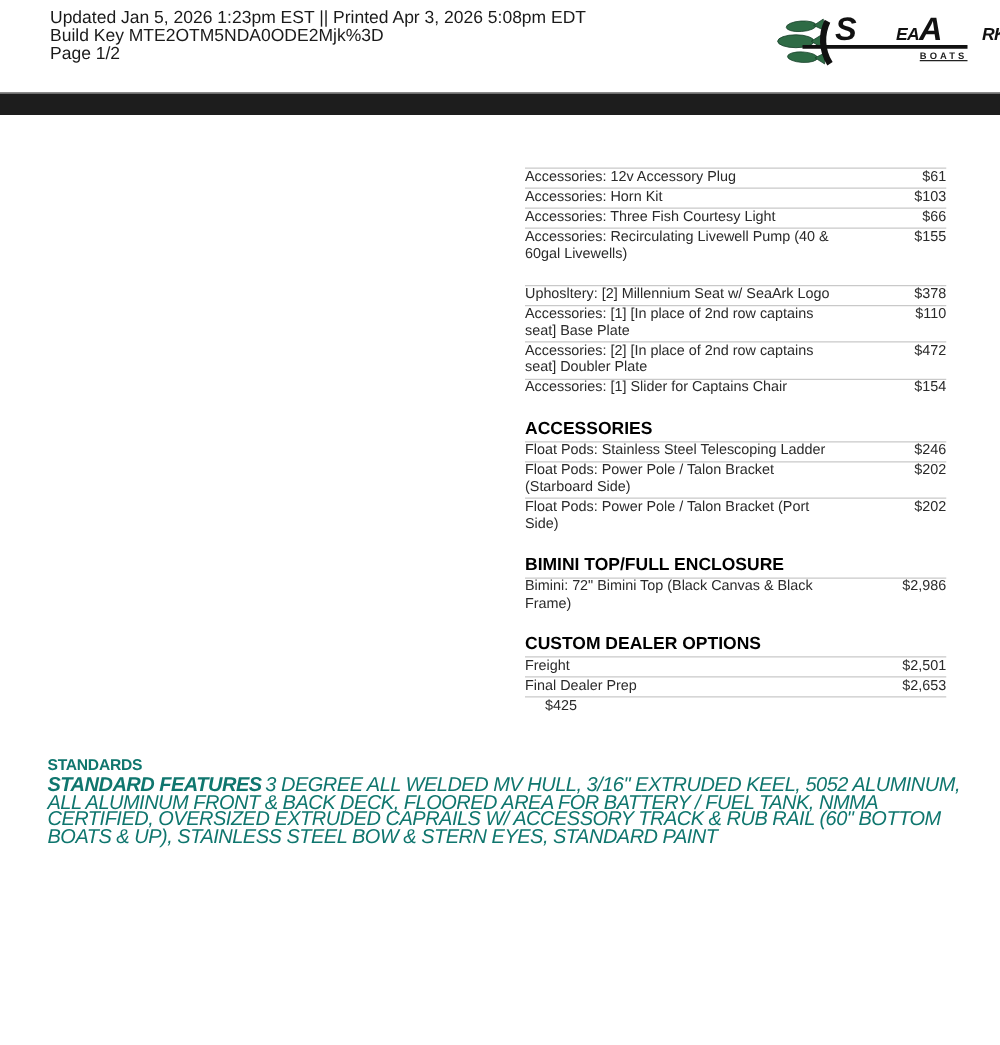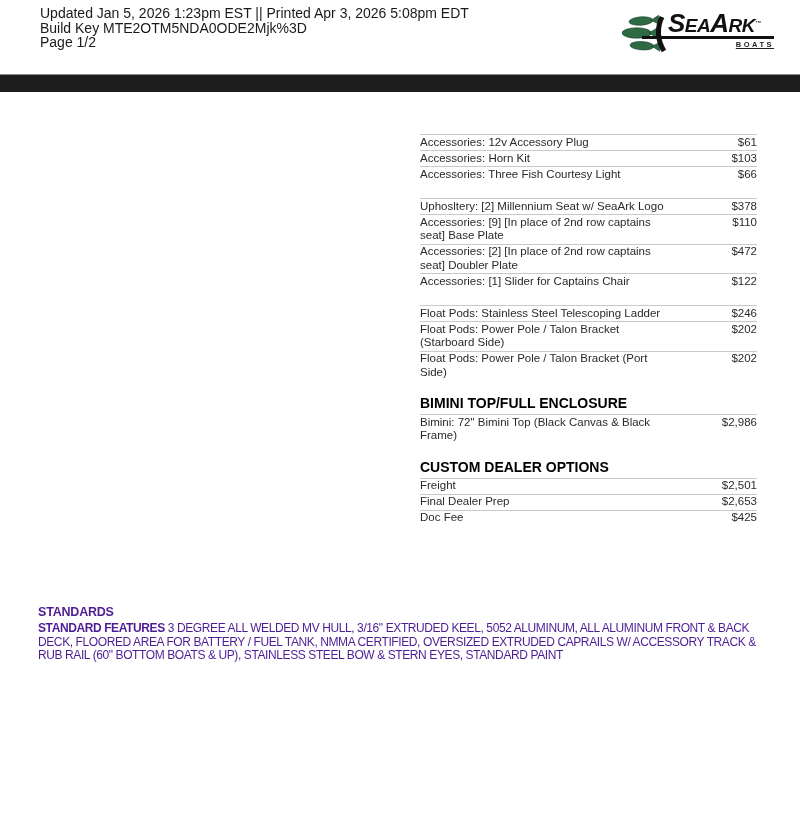--- a/index.html
+++ b/index.html
@@ -18,21 +18,21 @@
 
   
   .logo { position:absolute; left:618px; top:11px; width:156px; display:flex; align-items:flex-start; }
   .fish-svg { width:50px; height:40px; margin-top:3px; flex:none; }
   .logo-right { flex:1; min-width:0; }
   .logo-word {
     font-style:italic; font-weight:bold; color:#111; white-space:nowrap;
     letter-spacing:-0.5px; line-height:24px; height:26px;
   }
   .logo-word .lg { font-size:26px; }
-  .logo-word .sm { font-size:19px; }
+  .logo-word .sm { font-size:14px;margin-left:32px; }
   .logo-word .tm { font-size:6px; vertical-align:top; letter-spacing:0; }
   .logo-bar { height:3px; background:#111; margin:-1px 0 0 -26px; }
   .logo-sub {
     text-align:right; font-size:7.5px; font-weight:bold; letter-spacing:2.5px;
     color:#222; margin-top:1px;text-decoration:underline;
   }
 
   
   .divider-bar {
     position:absolute; left:0; top:74px; width:800px; height:17px;
@@ -47,23 +47,23 @@
   }
   .row {
     display:flex; justify-content:space-between; align-items:flex-start;
     border-top:1px solid #c9c9c9;
     font-size:11.5px; line-height:13.5px; color:#2a2a2a; padding:0.5px 0 1px 0;
   }
   .row .lbl { width:252px; }
   .row .price { text-align:right; white-space:nowrap;padding-left:16px; }
 
   
-  .standards { position:absolute; left:38px; top:605px; width:730px; color:#4c1d95; }
+  .standards { position:absolute; left:38px; top:605px; width:730px; color:#0f766e; }
   .standards h3 { margin:0 0 3px 0; font-size:12.5px; letter-spacing:-0.2px; }
-  .standards p { margin:0; font-size:12px; line-height:13.5px; letter-spacing:-0.4px; }
+  .standards p { margin:0; font-size:16px; line-height:13.5px; letter-spacing:-0.4px;font-style:italic; }
   .standards b { margin-right:3px; }
 </style>
 </head>
 <body>
 
 <div class="meta">
   <div>Updated Jan 5, 2026 1:23pm EST || Printed Apr 3, 2026 5:08pm EDT</div>
   <div>Build Key MTE2OTM5NDA0ODE2Mjk%3D</div>
   <div>Page 1/2</div>
 </div>
@@ -106,48 +106,53 @@
   <div class="row">
     <span class="lbl">Accessories: Horn Kit</span>
     <span class="price">$103</span>
   </div>
 
   <div class="row">
     <span class="lbl">Accessories: Three Fish Courtesy Light</span>
     <span class="price">$66</span>
   </div>
 
+  <div class="row">
+    <span class="lbl">Accessories: Recirculating Livewell Pump (40 &amp; 60gal Livewells)</span>
+    <span class="price">$155</span>
+  </div>
 </div>
   </section>
 
   <section class="sec">
     <div class="rows">
   <div class="row">
     <span class="lbl">Uphosltery: [2] Millennium Seat w/ SeaArk Logo</span>
     <span class="price">$378</span>
   </div>
 
   <div class="row">
-    <span class="lbl">Accessories: [9] [In place of 2nd row captains seat] Base Plate</span>
+    <span class="lbl">Accessories: [1] [In place of 2nd row captains seat] Base Plate</span>
     <span class="price">$110</span>
   </div>
 
   <div class="row">
     <span class="lbl">Accessories: [2] [In place of 2nd row captains seat] Doubler Plate</span>
     <span class="price">$472</span>
   </div>
 
   <div class="row">
     <span class="lbl">Accessories: [1] Slider for Captains Chair</span>
-    <span class="price">$122</span>
-  </div>
-</div>
-  </section>
-
-  <section class="sec">
+    <span class="price">$154</span>
+  </div>
+</div>
+  </section>
+
+  <section class="sec">
+    <h2 class="sec-title">ACCESSORIES</h2>
     <div class="rows">
   <div class="row">
     <span class="lbl">Float Pods: Stainless Steel Telescoping Ladder</span>
     <span class="price">$246</span>
   </div>
 
   <div class="row">
     <span class="lbl">Float Pods: Power Pole / Talon Bracket (Starboard Side)</span>
     <span class="price">$202</span>
   </div>
@@ -176,21 +181,20 @@
     <span class="lbl">Freight</span>
     <span class="price">$2,501</span>
   </div>
 
   <div class="row">
     <span class="lbl">Final Dealer Prep</span>
     <span class="price">$2,653</span>
   </div>
 
   <div class="row">
-    <span class="lbl">Doc Fee</span>
     <span class="price">$425</span>
   </div>
 </div>
   </section>
 </main>
 
 <footer class="standards">
   <h3>STANDARDS</h3>
   <p><b>STANDARD FEATURES</b><span>3 DEGREE ALL WELDED MV HULL, 3/16" EXTRUDED KEEL, 5052 ALUMINUM, ALL ALUMINUM FRONT &amp; BACK DECK, FLOORED AREA FOR BATTERY / FUEL TANK, NMMA CERTIFIED, OVERSIZED EXTRUDED CAPRAILS W/ ACCESSORY TRACK &amp; RUB RAIL (60" BOTTOM BOATS &amp; UP), STAINLESS STEEL BOW &amp; STERN EYES, STANDARD PAINT</span></p>
 </footer>

